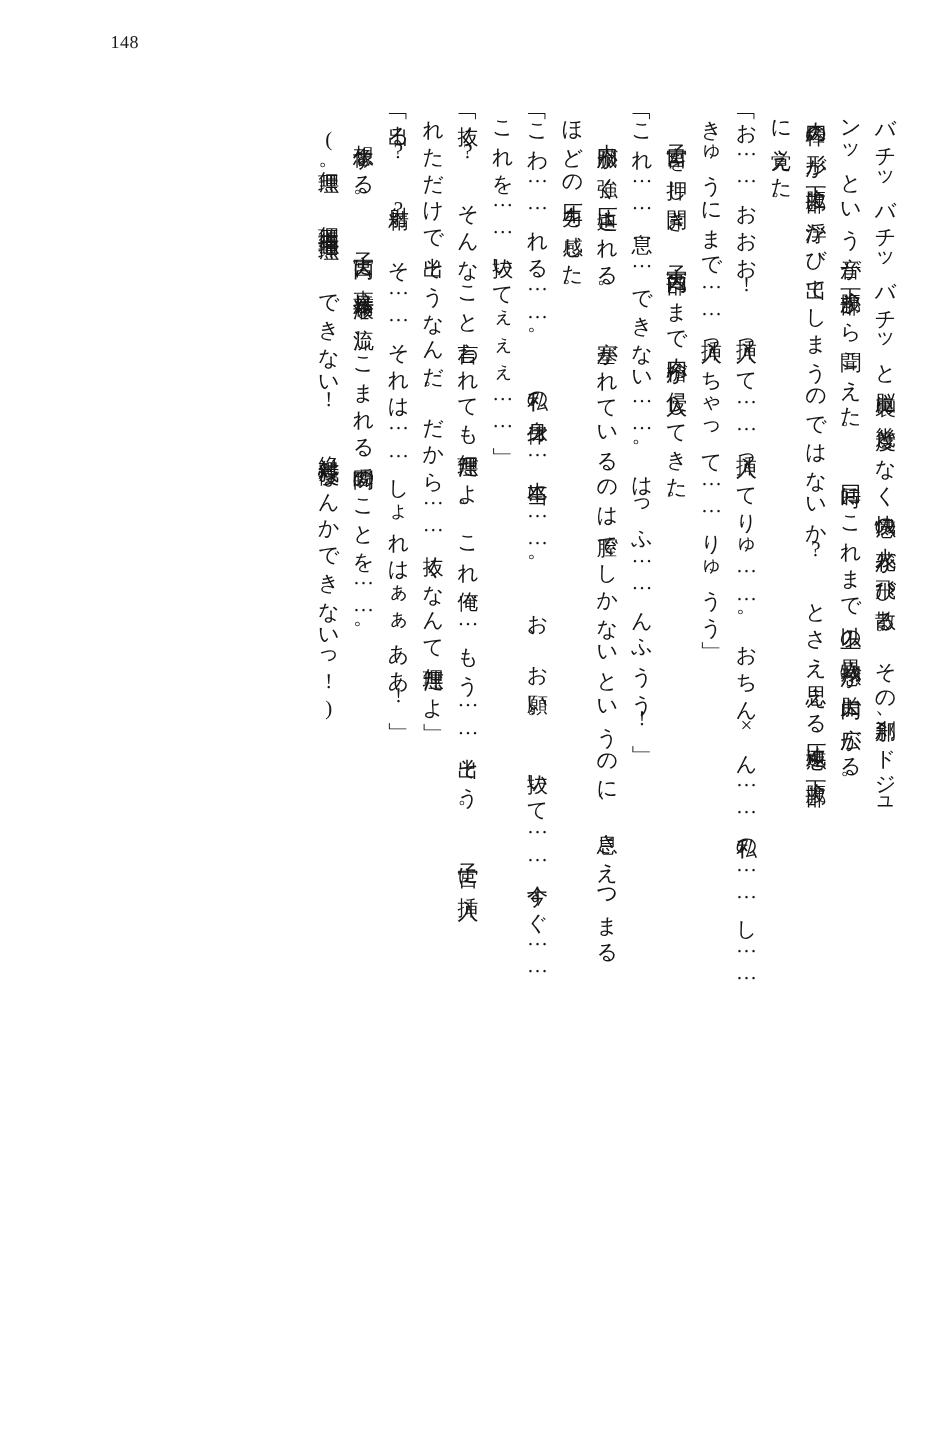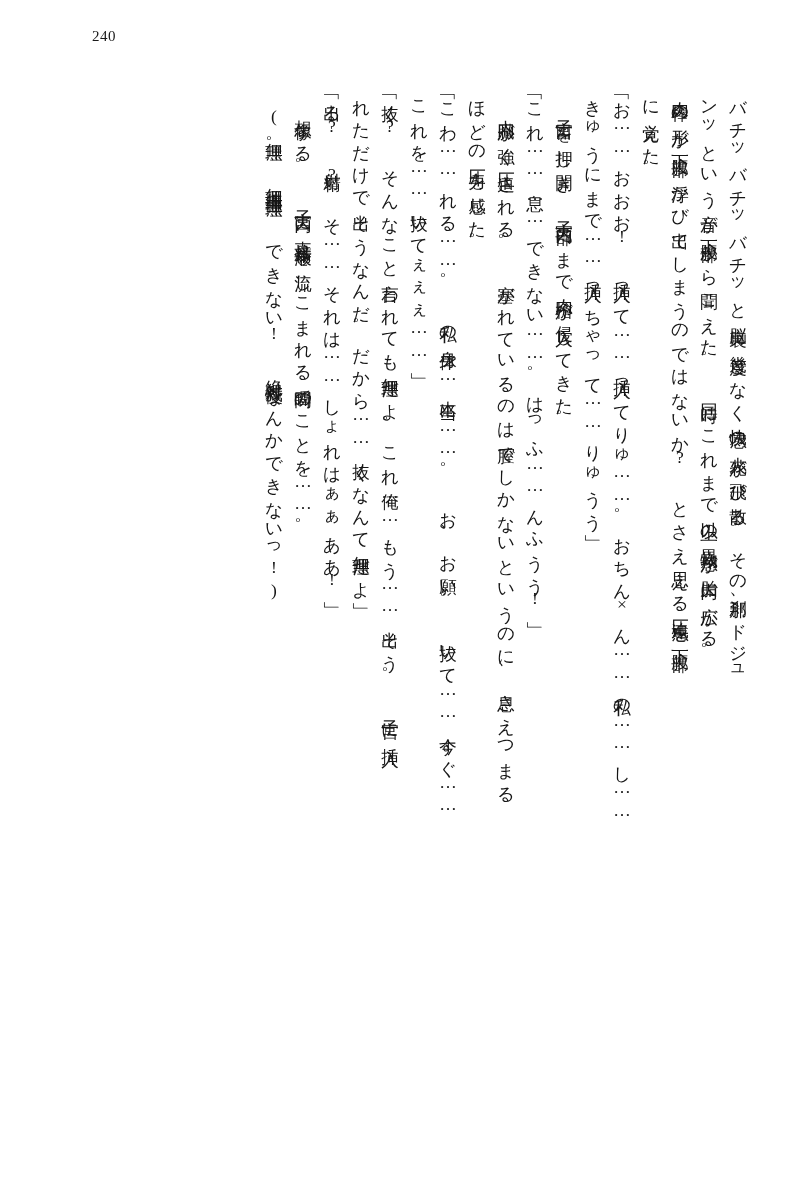--- a/index.html
+++ b/index.html
@@ -53,21 +53,21 @@
   }
   .vline.indent {
     padding-top: 18px;
   }
 </style>
 </head>
 <body>
 
 <div class="page">
 
-  <div class="page-number">240</div>
+  <div class="page-number">148</div>
 
   <div class="text-block">
     <div class="vline">バチッバチッバチッと脳裏に幾度となく快感の火花が飛び散る。その刹那、ドジュ</div>
     <div class="vline">ンッという音が下腹部から聞こえた。　同時にこれまで以上の異物感が胎内に広がる。</div>
     <div class="vline">肉棒の形が下腹部に浮かび出てしまうのではないか?　とさえ思える圧迫感を下腹部</div>
     <div class="vline">に覚えた。</div>
     <div class="vline">「お……おおお!　挿入って……挿入ってりゅ……。おちん×ん……私の……し……</div>
     <div class="vline">きゅうにまで……挿入っちゃって……りゅうう」</div>
     <div class="vline indent">子宮口を押し開き、子宮内部にまで肉槍が侵入してきた。</div>
     <div class="vline">「これ……息……できない……。はっふ……んふうう!」</div>

